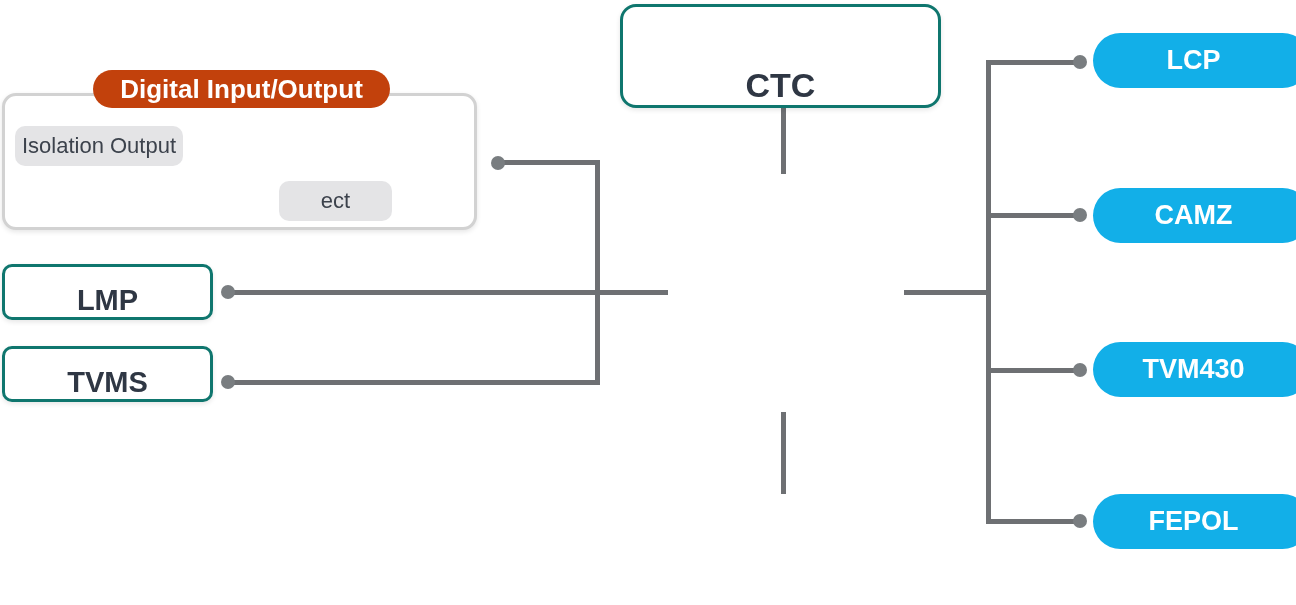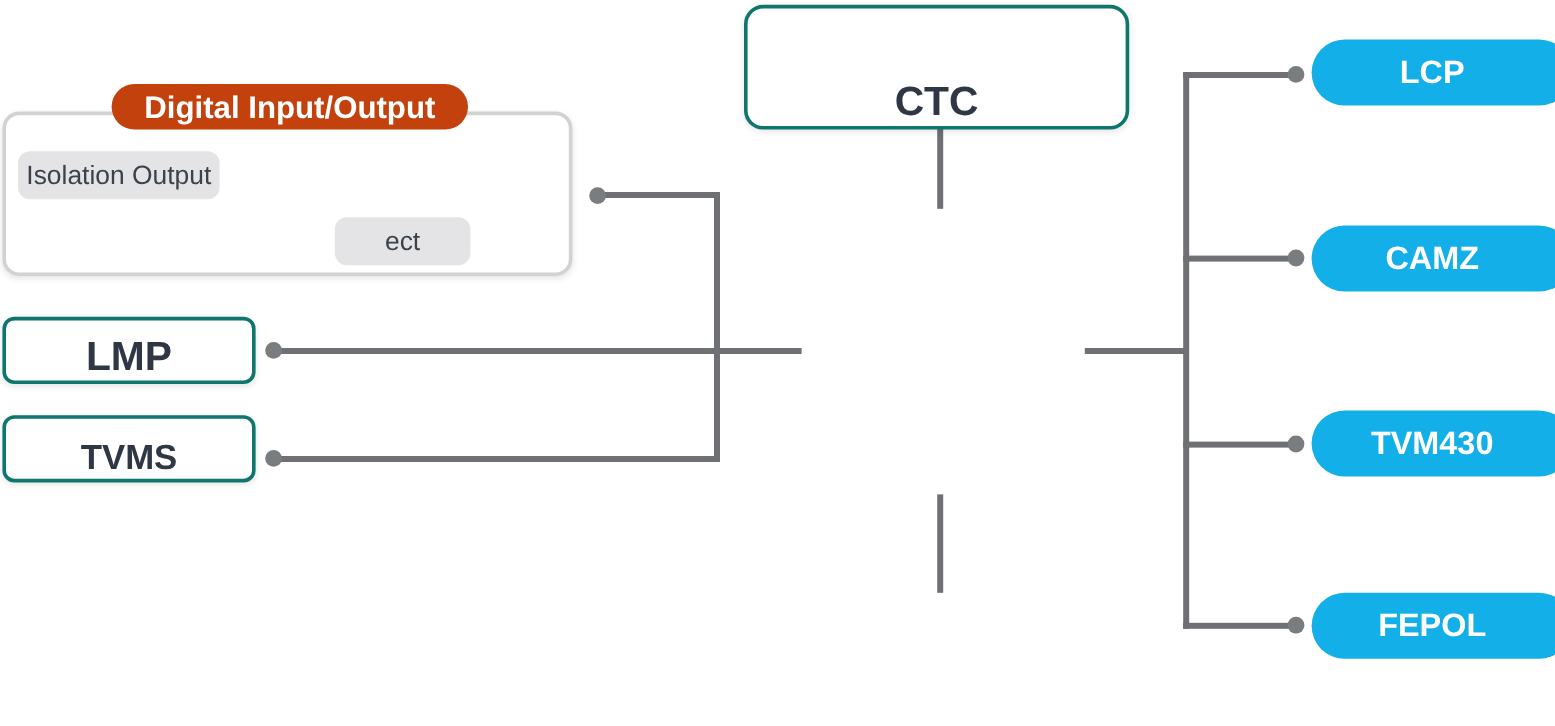--- a/index.html
+++ b/index.html
@@ -13,21 +13,21 @@
   
   .node{
     position:absolute;background:#ffffff;border:3px solid #0f766e;
     display:flex;align-items:flex-end;justify-content:center;
     color:#2f3744;font-weight:bold;box-sizing:border-box;
     box-shadow:0 2px 5px rgba(0,0,0,0.10);
   }
   #ctc-node{left:620px;top:4px;width:321px;height:104px;border-radius:16px;font-size:34px;}
   #eid-node{left:620px;top:492px;width:322px;height:107px;border-radius:16px;font-size:30px;}
   #eid-node .wrap{width:300px;text-align:center;line-height:41px;}
-  #lmp-node{left:2px;top:264px;width:211px;height:56px;border-radius:10px;font-size:34px;}
+  #lmp-node{left:2px;top:264px;width:211px;height:56px;border-radius:10px;font-size:29px;}
   #camz-node{left:2px;top:346px;width:211px;height:56px;border-radius:10px;font-size:29px;}
   
   #dio-panel{
     position:absolute;left:2px;top:93px;width:475px;height:137px;
     background:#ffffff;border:3px solid #d2d2d2;border-radius:14px;box-sizing:border-box;
     box-shadow:0 2px 5px rgba(0,0,0,0.10);
   }
   #dio-header{
     position:absolute;left:93px;top:70px;width:297px;height:38px;border-radius:22px;
     background:#c2410c;color:#ffffff;font-size:26px;font-weight:bold;

